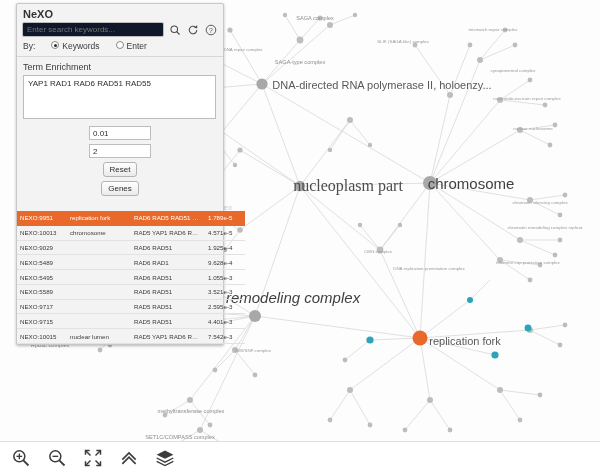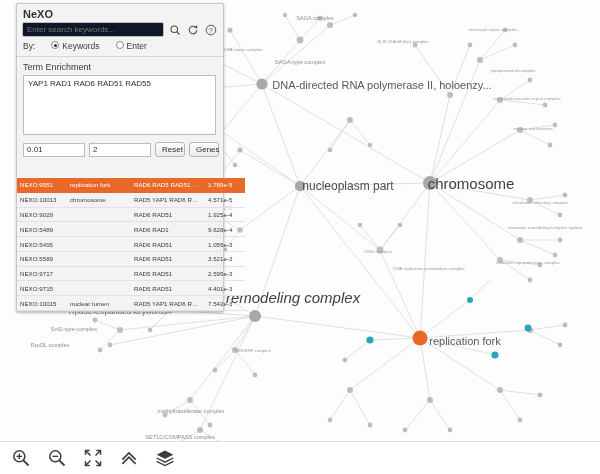--- a/index.html
+++ b/index.html
@@ -32,21 +32,21 @@
     position: absolute;
     color: #58595b;
     white-space: nowrap;
     transform: translate(-50%, -50%);
     pointer-events: none;
   }
   .node-label.tiny { font-size: 4.4px; color: #9a9a9a; }
   .node-label.small { font-size: 5.6px; color: #8d8d8d; }
   .node-label.medium { font-size: 8px; color: #7a7a7a; }
   .node-label.big { font-size: 11px; color: #595959; }
-  .node-label.huge { font-size: 12px; color: #4d4d4d; }
+  .node-label.huge { font-size: 16px; color: #4d4d4d; font-family: Liberation Serif, serif; }
   .node-label.xhuge { font-size: 15px; color: #3f3f3f; }
   .node-label.watermark { color: #cfcfcf; }
   
   #nexo-panel {
     position: absolute;
     left: 16px;
     top: 3px;
     width: 206px;
     background: #f3f3f3;
     border: 1px solid #c7c7c7;
@@ -122,36 +122,37 @@
     margin: 0;
   }
   #term-enrichment-title {
     font-size: 9px;
     color: #3a3a3a;
     padding: 5px 23px 3px 6px;
   }
   #gene-textarea {
     margin: 0 6px;
     width: 193px;
-    height: 60px;
+    height: 44px;
     border: 1px solid #bdbdbd;
     background: #fff;
     font-size: 8px;
     color: #2c2c2c;
     padding: 3px 4px;
     box-sizing: border-box;
     resize: none;
     font-family: "Liberation Sans", sans-serif;
     overflow: hidden;
   }
   .params-row {
     display: flex;
     align-items: center;
-    padding: 5px 6px 21px 6px;
+    padding: 5px 6px 15px 6px;
     gap: 4px;
+    flex-direction: column;
   }
   .param-input {
     height: 14px;
     border: 1px solid #bdbdbd;
     background: #fff;
     font-size: 8px;
     color: #2c2c2c;
     padding: 0 3px;
     box-sizing: border-box;
     font-family: "Liberation Sans", sans-serif;

